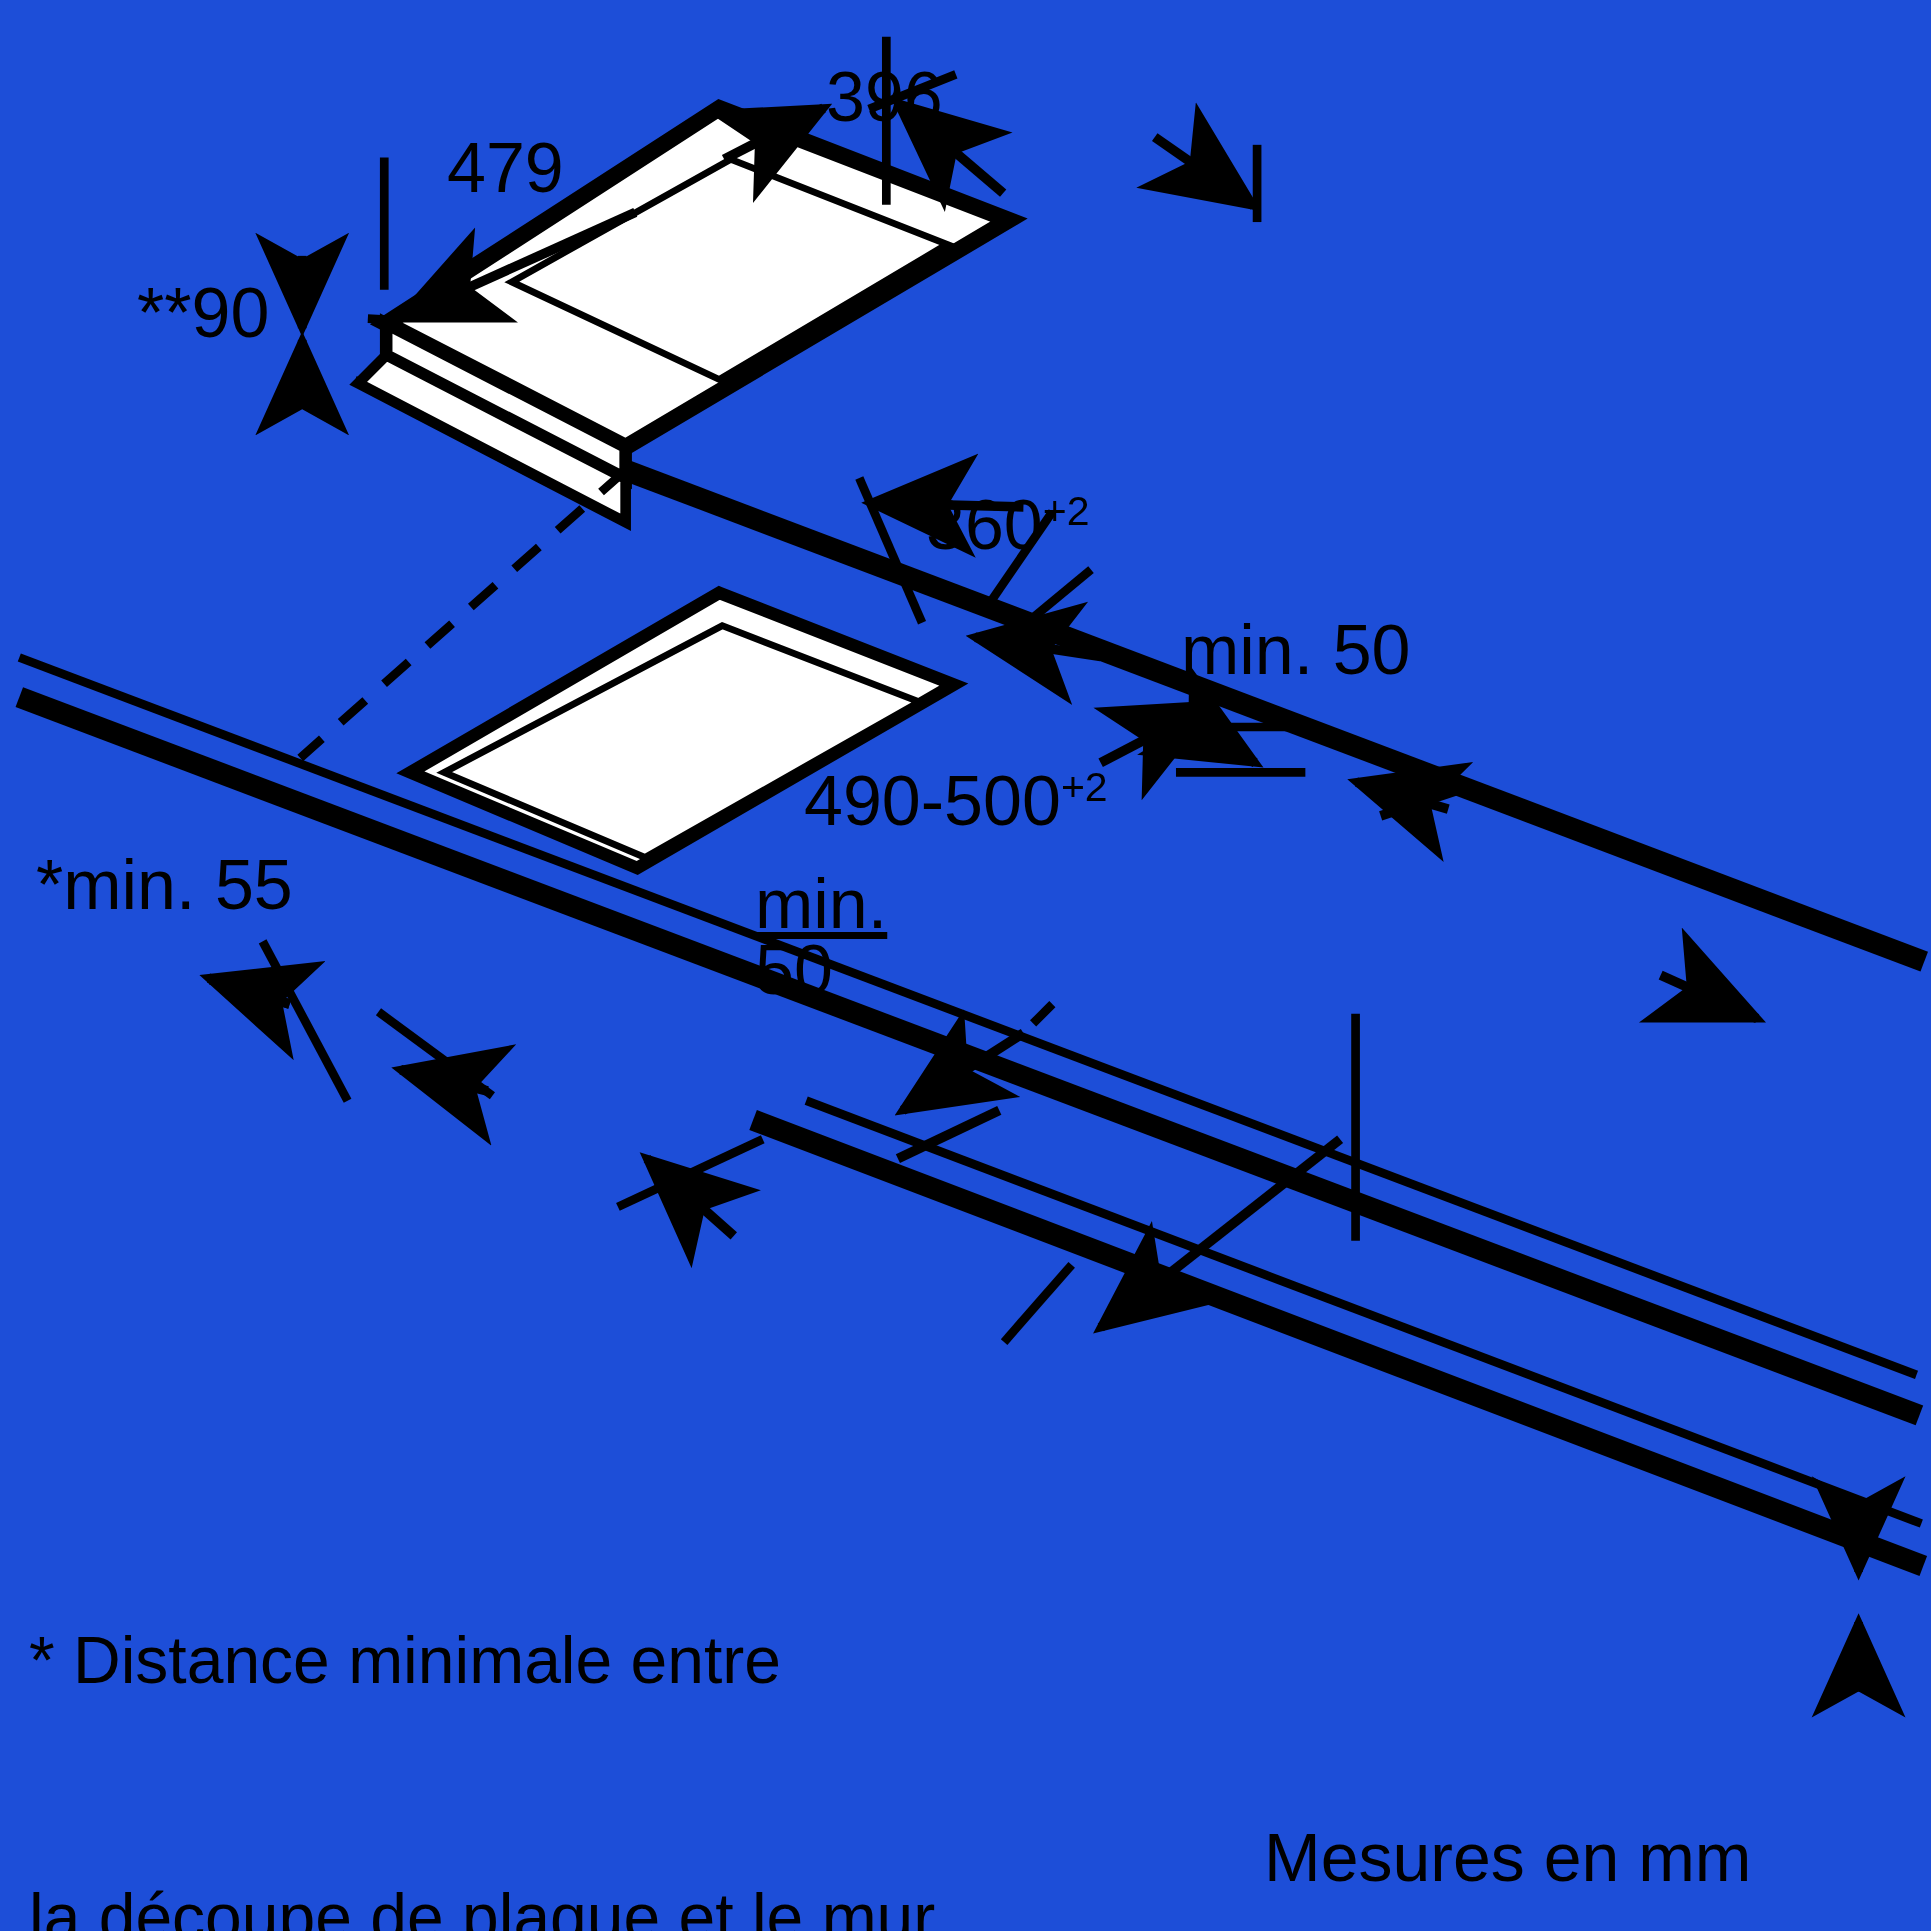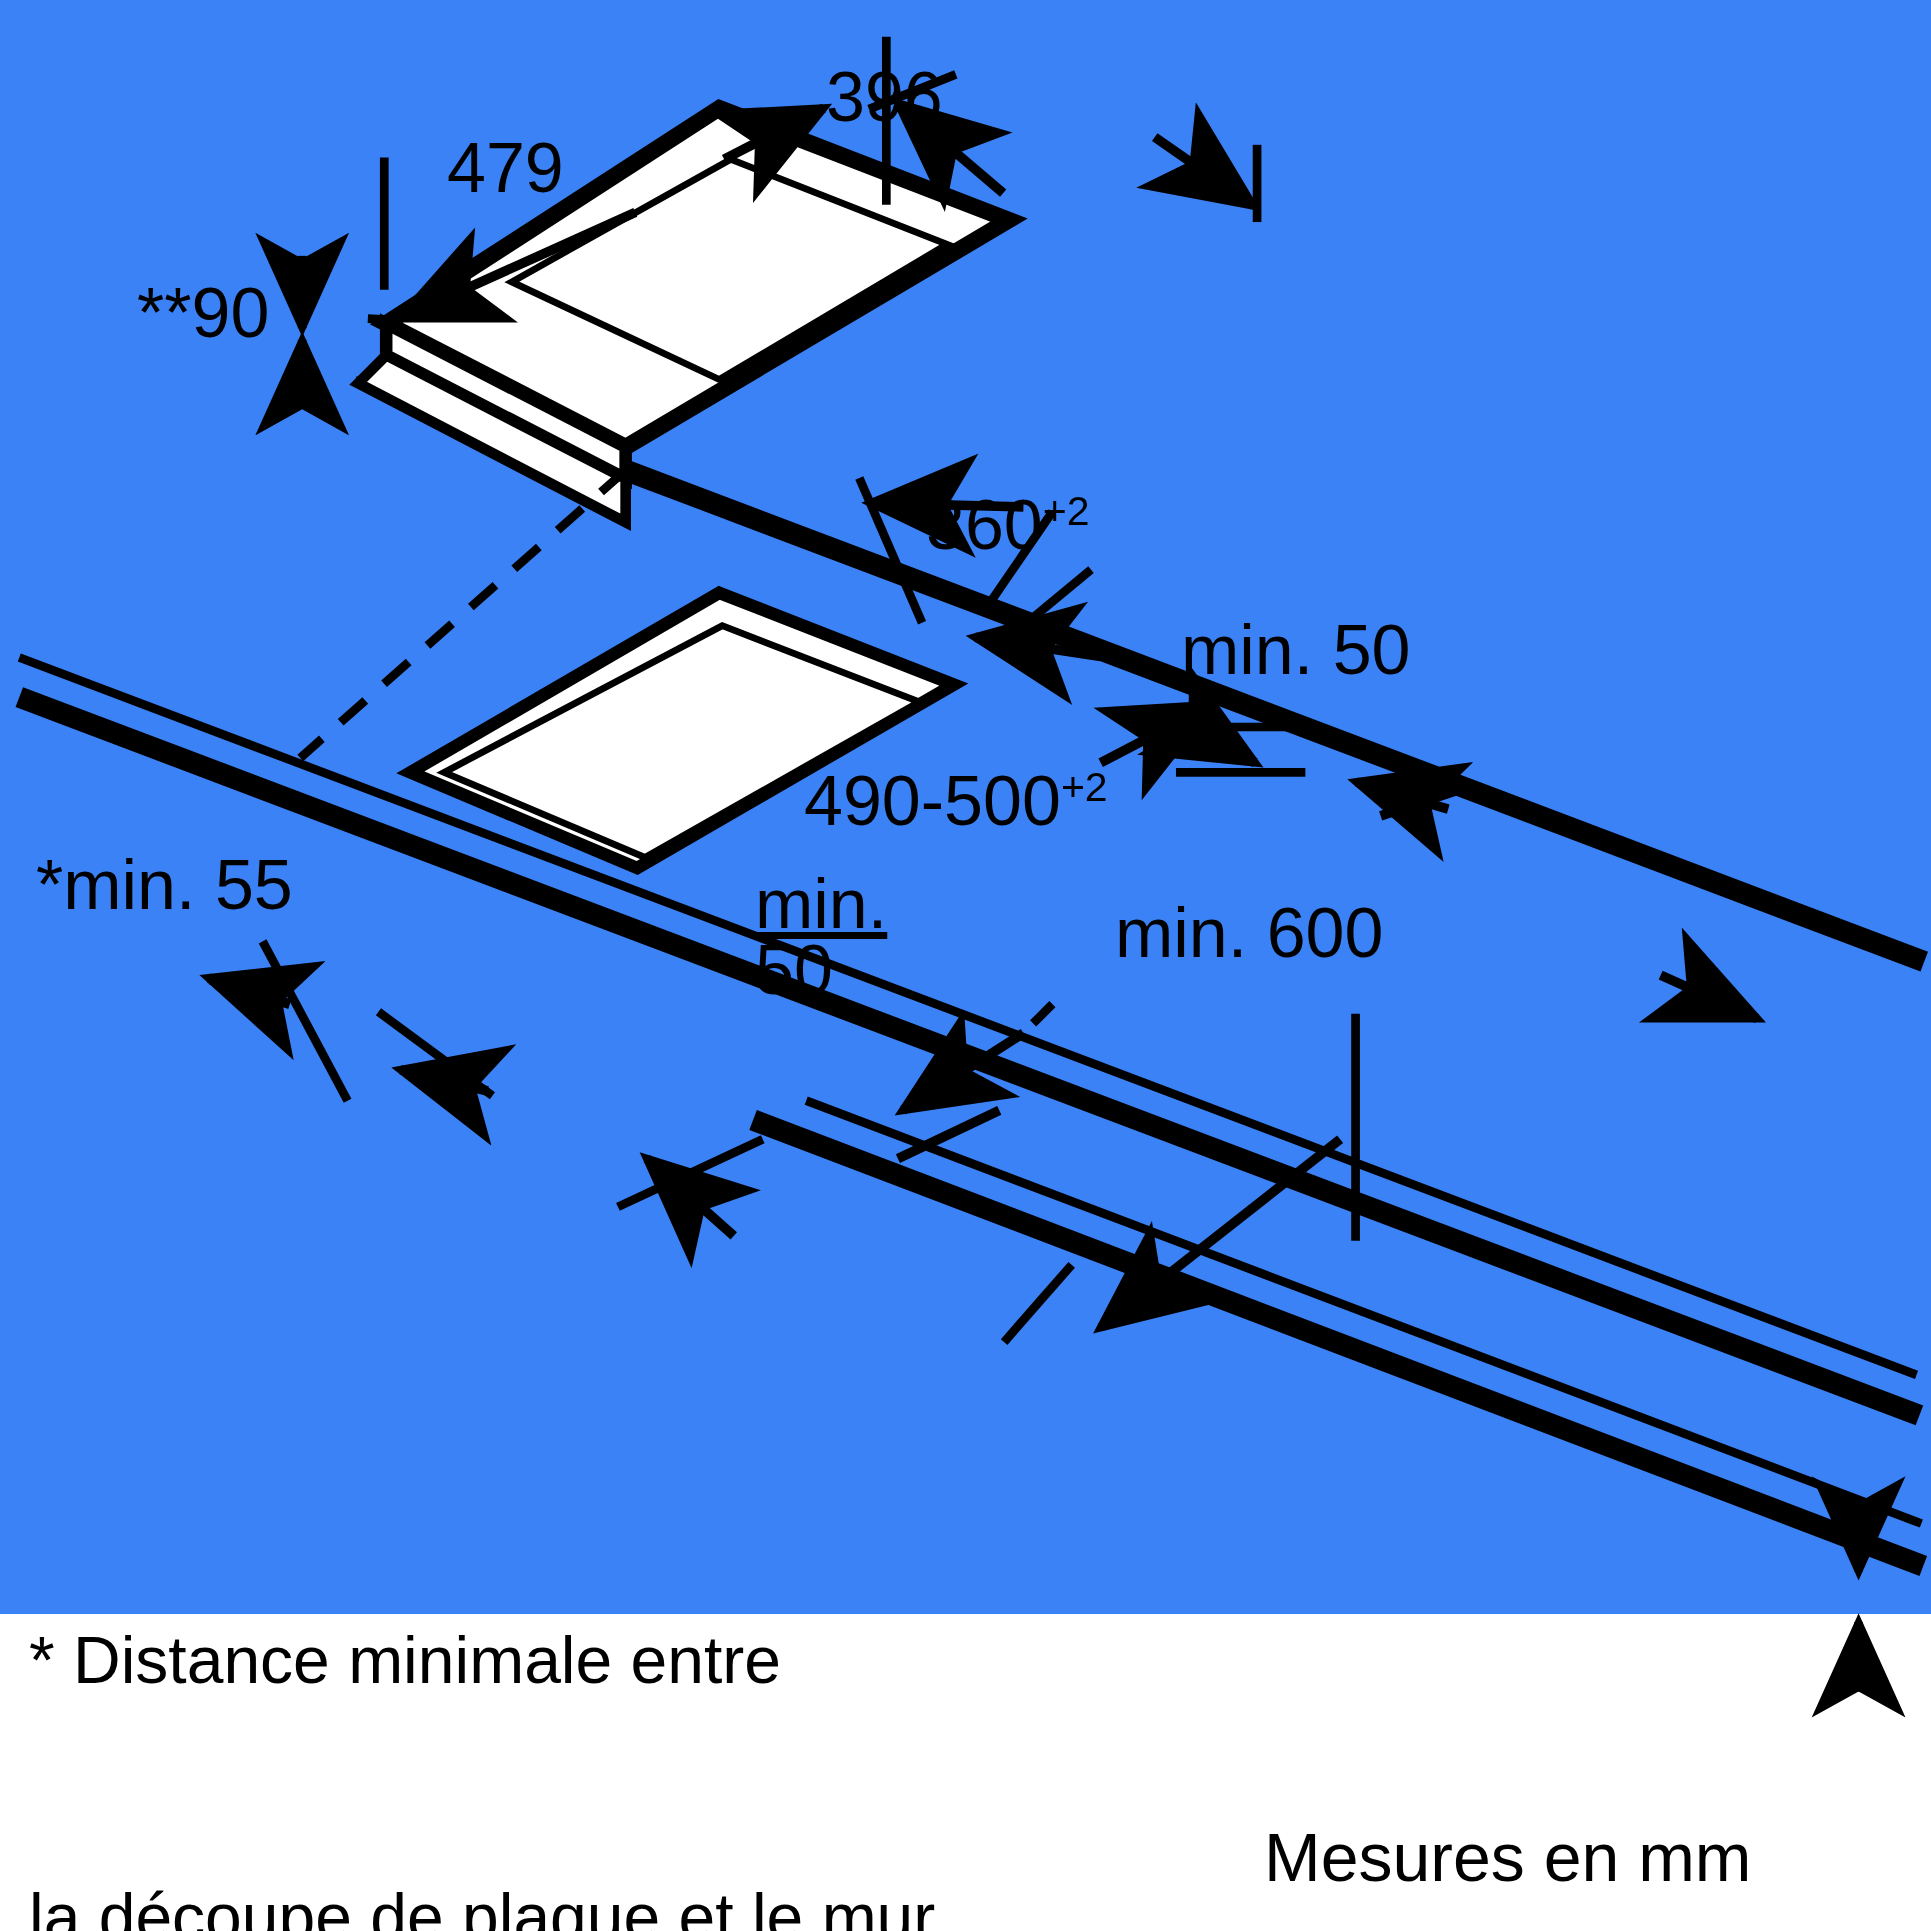--- a/index.html
+++ b/index.html
@@ -10,22 +10,22 @@
   body {
     width: 1931px;
     height: 1931px;
     font-family: "Liberation Sans", sans-serif;
     color: #000000;
     overflow: hidden;
   }
   #diagram-root {
     position: relative;
     width: 1931px;
-    height: 1614px;
-    background: #3b82f6;
+    height: 1931px;
+    background: #1d4ed8;
   }
   #drawing-svg {
     position: absolute;
     top: 0;
     left: 0;
     width: 1931px;
     height: 1931px;
   }
   .lbl {
     position: absolute;
@@ -194,21 +194,20 @@
 
   <div class="lbl dim" style="left:804px; top:766px;text-align:center;"><span>490-500</span><span class="dim-sup">+2</span></div>
 
   <div class="lbl dim" style="left:1181px; top:615px;">min. 50</div>
 
   <div class="lbl dim" style="left:36px; top:850px;">*min. 55</div>
 
   <div class="stack" style="left:755px; top:867px;text-decoration:underline;"><span>min.</span></div>
   <div class="stack" style="left:755px; top:933px;"><span>50</span></div>
 
-  <div class="lbl dim" style="left:1115px; top:898px;">min. 600</div>
 
 
   <div class="note-block">
     <div>* Distance minimale entre</div>
     <div>la découpe de plaque et le mur</div>
     
   </div>
 
   <div class="lbl footer" style="left:1264px; top:1823px;">Mesures en mm</div>
 

